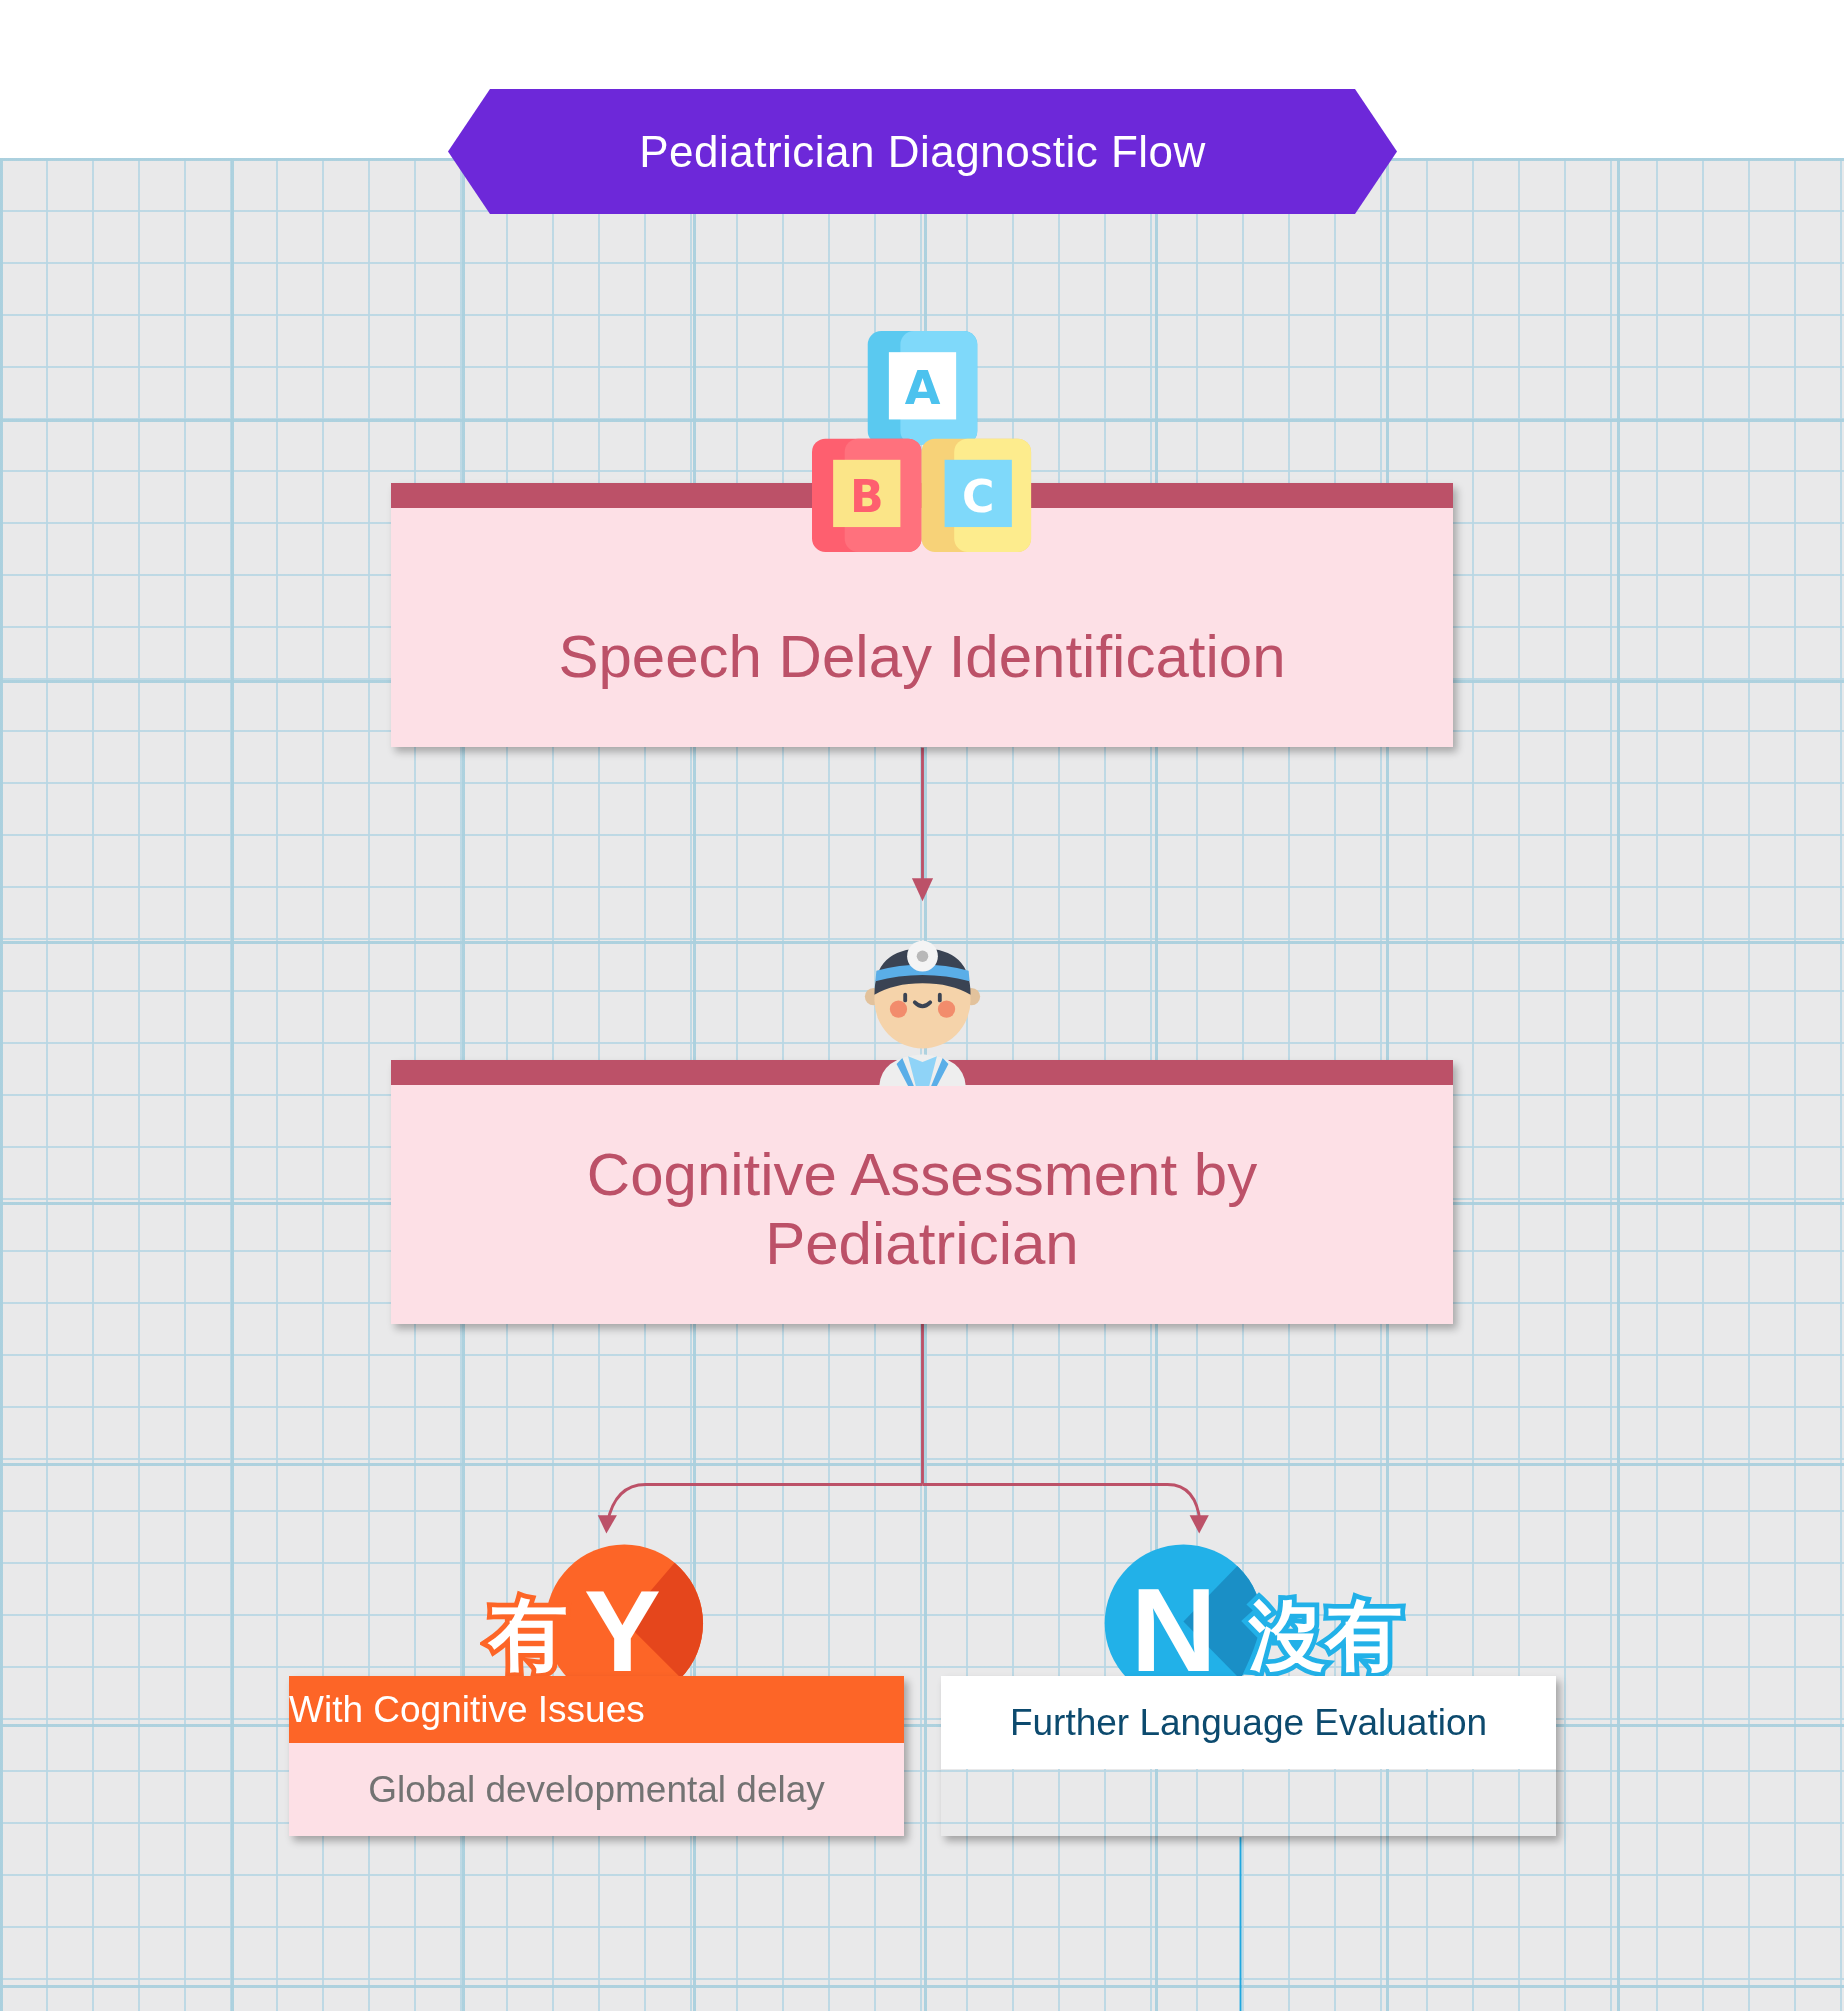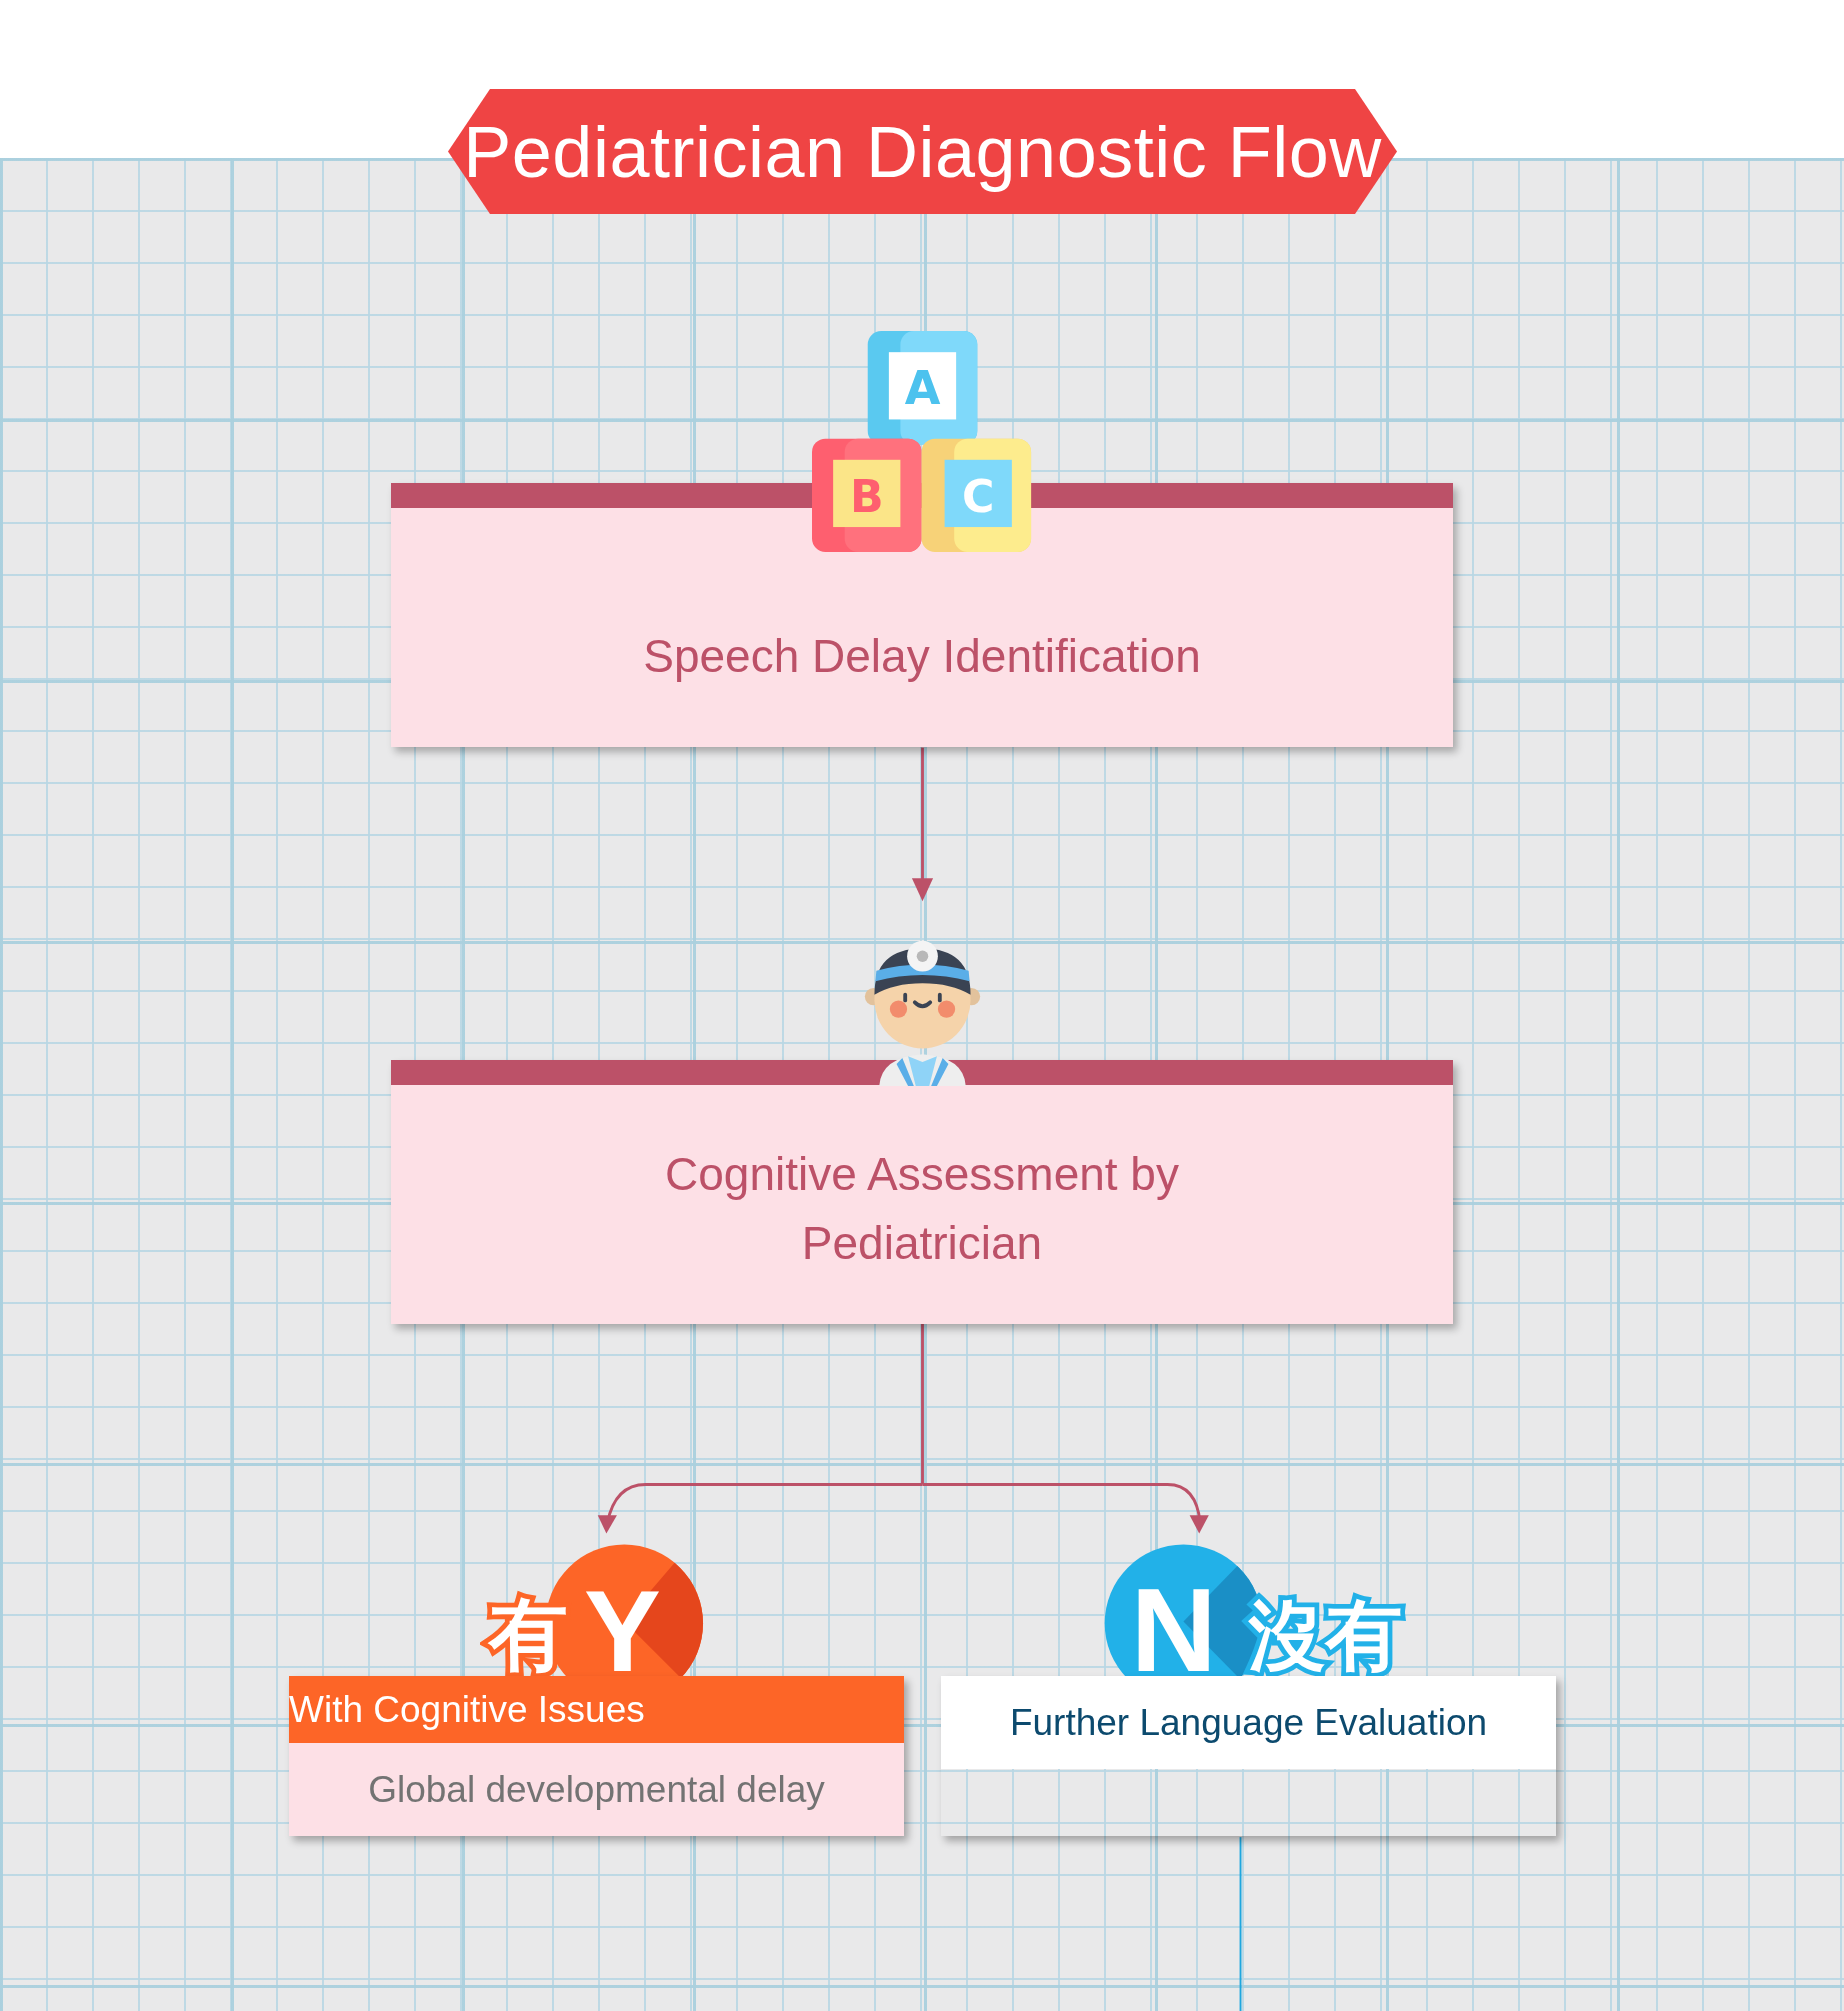--- a/index.html
+++ b/index.html
@@ -14,33 +14,33 @@
     background-image:
       linear-gradient(to right, rgba(170,208,222,0.95) 0, rgba(170,208,222,0.95) 2.9px, transparent 2.9px),
       linear-gradient(to bottom, rgba(170,208,222,0.95) 0, rgba(170,208,222,0.95) 2.9px, transparent 2.9px),
       linear-gradient(to right, rgba(185,215,228,0.9) 0, rgba(185,215,228,0.9) 1.9px, transparent 1.9px),
       linear-gradient(to bottom, rgba(185,215,228,0.9) 0, rgba(185,215,228,0.9) 1.9px, transparent 1.9px);
     background-size: 231px 100%, 100% 261px, 46px 100%, 100% 52px;
     background-position: 0 0, 0 0, 0 0, 0 0;
   }
   .title-banner {
     position: absolute; left: 448px; top: 89px; width: 949px; height: 125px;
-    background: #ef4444;
+    background: #6d28d9;
     clip-path: polygon(42px 0, 907px 0, 949px 50%, 907px 100%, 42px 100%, 0 50%);
     display: flex; align-items: center; justify-content: center;
-    color: #ffffff; font-size: 72px; letter-spacing: 0.5px;
+    color: #ffffff; font-size: 44px; letter-spacing: 0.5px;
   }
   .node {
     position: absolute; left: 391px; width: 1062px;
     background: #fde0e6;
     box-shadow: 3.8px 4.8px 7.7px rgba(0,0,0,0.28);
     border-top: 25px solid #bc5168;
     box-sizing: border-box;
     display: flex; align-items: center; justify-content: center; text-align: center;
-    color: #bc5168; font-size: 46px; line-height: 69px;
+    color: #bc5168; font-size: 60px; line-height: 69px;
   }
   .node1 { top: 483px; height: 264px; padding-top: 58px; }
   .node2 { top: 1060px; height: 264px; padding-top: 9.6px; }
   .node2 span { display: block; width: 730px; }
   .connector { position: absolute; left: 0; top: 0; width: 1845px; height: 2012px; pointer-events: none; }
   .icon-abc { position: absolute; left: 812px; top: 331px; width: 221px; height: 223px; }
   .icon-doctor { position: absolute; left: 860px; top: 937px; width: 125px; height: 149px; }
   .badge { position: absolute; }
   .result {
     position: absolute; top: 1676px; width: 615px; height: 160px;

